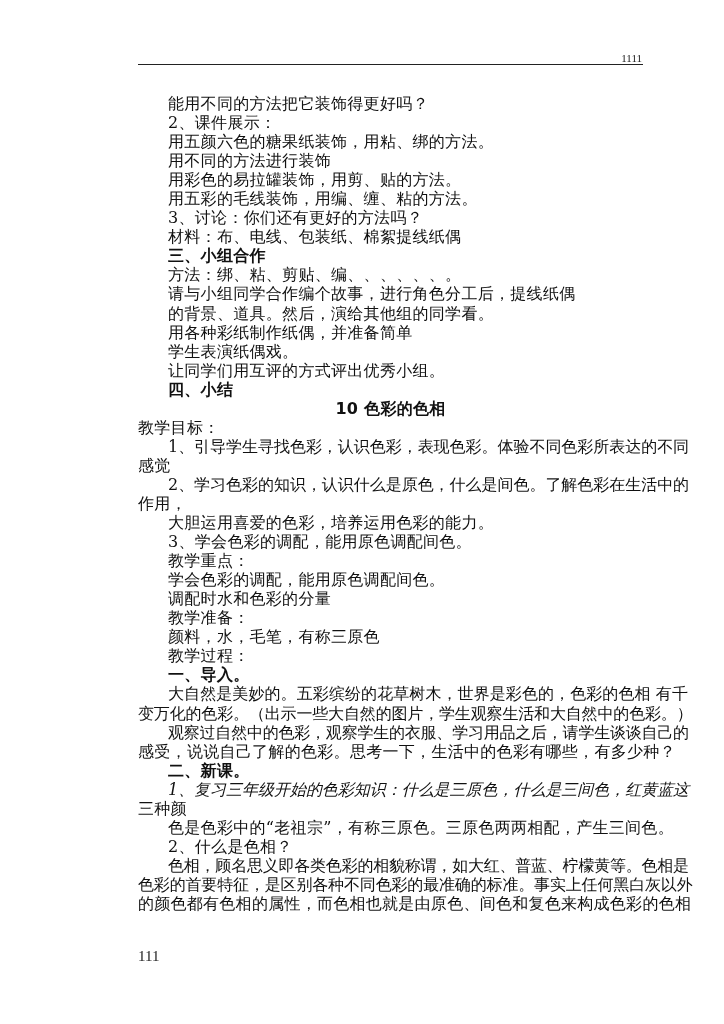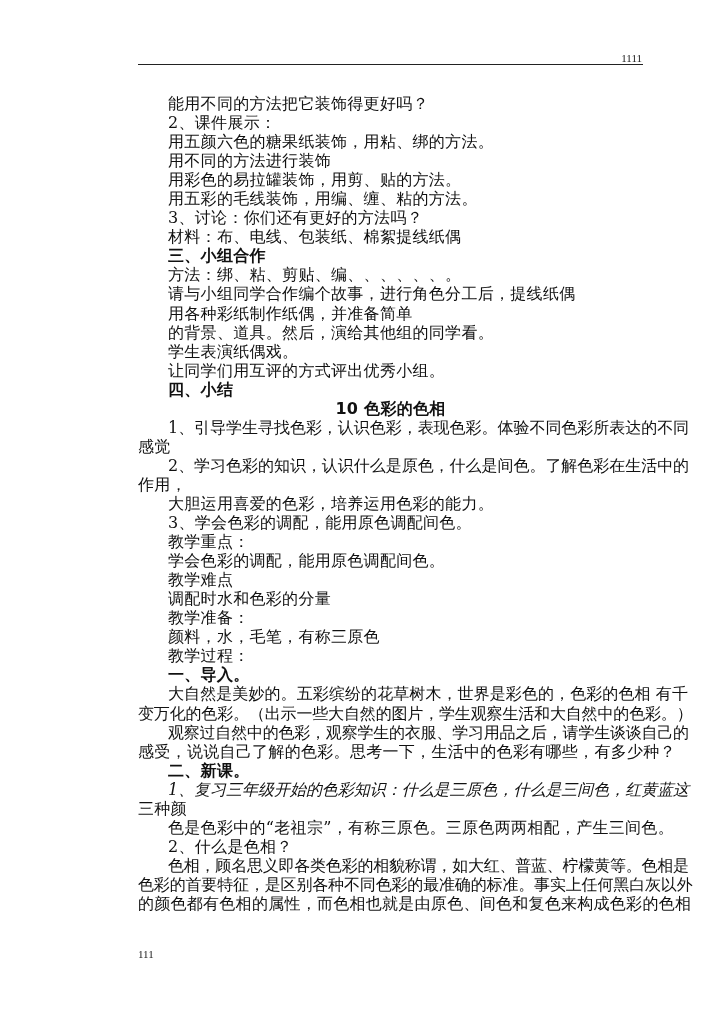--- a/index.html
+++ b/index.html
@@ -1,21 +1,21 @@
 <!DOCTYPE html>
 <html><head>
 <meta charset="utf-8">
 <style>
   html, body { margin: 0; padding: 0; background: #ffffff; }
   body { width: 724px; height: 1024px; position: relative; overflow: hidden;
          font-family: "DejaVu Serif", "Liberation Serif", serif; color: #111; }
   .page { position: absolute; left: 0; top: 0; width: 724px; height: 968px; background: #fff; margin-left: 28px; }
   .header-num { position: absolute; top: 52px; right: 110px; font-size: 11px; font-family: "Liberation Serif", serif; color: #222; }
   .header-rule { position: absolute; top: 64px; left: 110px; width: 505px; height: 0; border-top: 1.3px solid #222; }
-  .footer-num { position: absolute; top: 948px; left: 110px; font-size: 11px; font-family: "Liberation Serif", serif; color: #222; }
+  .footer-num { position: absolute; top: 948px; left: 110px; font-size: 15px; font-family: "Liberation Serif", serif; color: #222; }
   .body-text { position: absolute; left: 110px; top: 94px; width: 505px; }
   .line { height: 19.05px; line-height: 19px; font-size: 16px; white-space: nowrap; overflow: visible; letter-spacing: 0.3px; }
   .ind { padding-left: 30px; }
   .bold { font-weight: bold; font-family: "DejaVu Sans", "Liberation Sans", sans-serif; }
   .title { text-align: center; font-weight: bold; font-family: "DejaVu Sans", "Liberation Sans", sans-serif; font-size: 16px; }
 </style>
 </head>
 <body>
 
 <div class="page">
@@ -27,35 +27,35 @@
     <div class="line ind">2、课件展示：</div>
     <div class="line ind">用五颜六色的糖果纸装饰，用粘、绑的方法。</div>
     <div class="line ind">用不同的方法进行装饰</div>
     <div class="line ind">用彩色的易拉罐装饰，用剪、贴的方法。</div>
     <div class="line ind">用五彩的毛线装饰，用编、缠、粘的方法。</div>
     <div class="line ind">3、讨论：你们还有更好的方法吗？</div>
     <div class="line ind">材料：布、电线、包装纸、棉絮提线纸偶</div>
     <div class="line ind bold">三、小组合作</div>
     <div class="line ind">方法：绑、粘、剪贴、编、、、、、、。</div>
     <div class="line ind">请与小组同学合作编个故事，进行角色分工后，提线纸偶</div>
+    <div class="line ind">的背景、道具。然后，演给其他组的同学看。</div>
     <div class="line ind">用各种彩纸制作纸偶，并准备简单</div>
-    <div class="line ind">的背景、道具。然后，演给其他组的同学看。</div>
     <div class="line ind">学生表演纸偶戏。</div>
     <div class="line ind">让同学们用互评的方式评出优秀小组。</div>
     <div class="line ind bold">四、小结</div>
     <div class="line title">10 色彩的色相</div>
+    <div class="line">教学目标：</div>
     <div class="line ind" style="letter-spacing: -0.0333333px;">1、引导学生寻找色彩，认识色彩，表现色彩。体验不同色彩所表达的不同</div>
     <div class="line">感觉</div>
     <div class="line ind" style="letter-spacing: -0.0333333px;">2、学习色彩的知识，认识什么是原色，什么是间色。了解色彩在生活中的</div>
     <div class="line">作用，</div>
     <div class="line ind">大胆运用喜爱的色彩，培养运用色彩的能力。</div>
     <div class="line ind">3、学会色彩的调配，能用原色调配间色。</div>
     <div class="line ind">教学重点：</div>
     <div class="line ind">学会色彩的调配，能用原色调配间色。</div>
-    <div class="line ind">教学难点</div>
     <div class="line ind">调配时水和色彩的分量</div>
     <div class="line ind">教学准备：</div>
     <div class="line ind">颜料，水，毛笔，有称三原色</div>
     <div class="line ind">教学过程：</div>
     <div class="line ind bold">一、导入。</div>
     <div class="line ind" style="letter-spacing: 0.0878788px;">大自然是美妙的。五彩缤纷的花草树木，世界是彩色的，色彩的色相 有千</div>
     <div class="line" style="letter-spacing: -0.157143px;">变万化的色彩。（出示一些大自然的图片，学生观察生活和大自然中的色彩。）</div>
     <div class="line ind" style="letter-spacing: -0.215152px;">观察过自然中的色彩，观察学生的衣服、学习用品之后，请学生谈谈自己的</div>
     <div class="line">感受，说说自己了解的色彩。思考一下，生活中的色彩有哪些，有多少种？</div>
     <div class="line ind bold">二、新课。</div>

